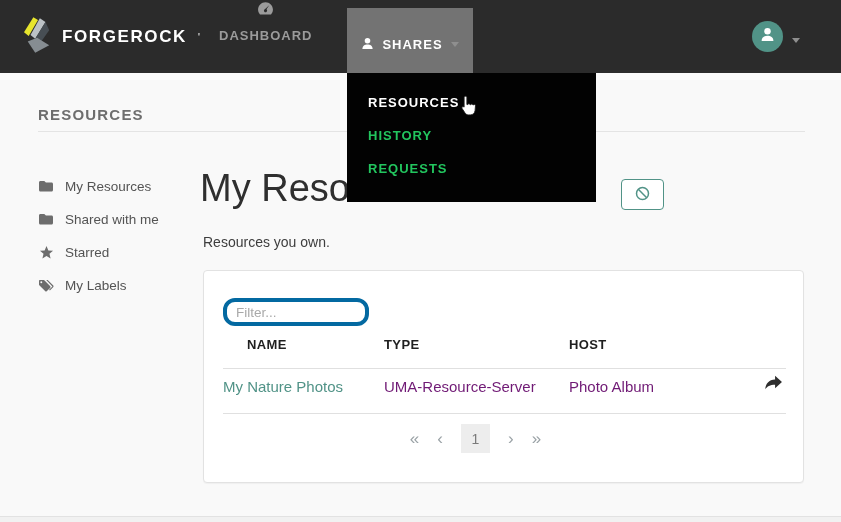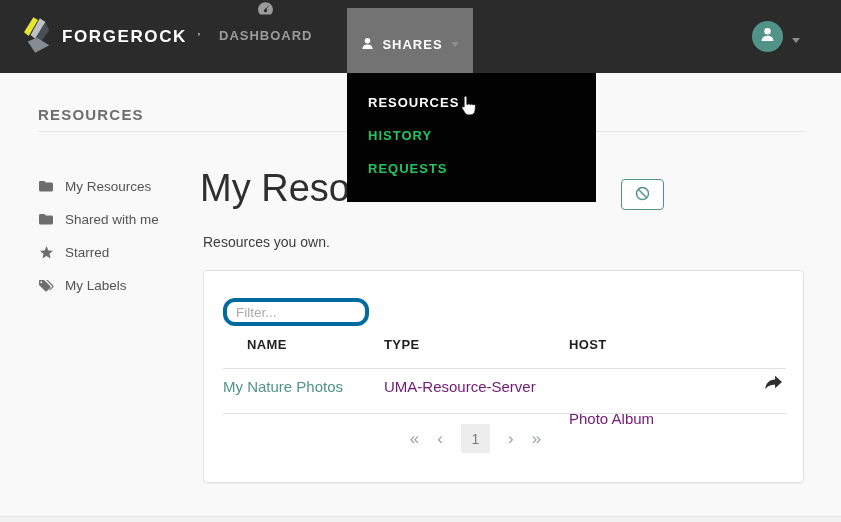--- a/index.html
+++ b/index.html
@@ -48,21 +48,21 @@
   .card { position:absolute; left:203px; top:270px; width:601px; height:213px; background:#ffffff; border:1px solid #e2e2e2; border-radius:4px; box-shadow:0 1px 1px rgba(0,0,0,0.04); }
   .filter-input { position:absolute; left:19px; top:27px; width:146px; height:28px; border:4px solid #0369a1; border-radius:12px; padding:0 9px; font-size:13.5px; color:#be185d; font-family:"Liberation Sans", sans-serif; outline:none; }
   .filter-input::placeholder { color:#a9a9a9; }
   .th { position:absolute; top:66px; font-size:13px; font-weight:bold; letter-spacing:0.4px; color:#1f1f1f; }
   .th-name { left:19px;margin-left:24px; } .th-host { left:180px; } .th-type { left:365px; }
   .rule { position:absolute; left:19px; width:563px; border-top:1px solid #e0e0e0; }
   .rule-head { top:97px; }
   .rule-row { top:142px; }
   .td { position:absolute; top:107px; font-size:15px; color:#701a75; }
   .td-name { left:19px; color:#519387; cursor:pointer;text-align:right; }
-  .td-host { left:180px; } .td-type { left:365px;margin-top:32px; }
+  .td-host { left:180px; } .td-type { left:365px; }
   .row-share { position:absolute; left:560px; top:104px; cursor:pointer; }
 
   .pagination { position:absolute; left:0; top:153px; width:100%; display:flex; justify-content:center; align-items:center; gap:18px; transform:translateX(-28px); }
   .pg-arrow { color:#9aa2a6; font-size:17px; line-height:29px; cursor:pointer; }
   .pg-page { width:29px; height:29px; background:#ededed; color:#7a7a7a; font-size:14px; display:flex; align-items:center; justify-content:center; cursor:pointer; }
 
   .footer { position:absolute; left:0; bottom:0; width:841px; height:6px; background:#f1f1f1; border-top:1px solid #e2e2e2; }
 </style>
 </head>
 <body>

